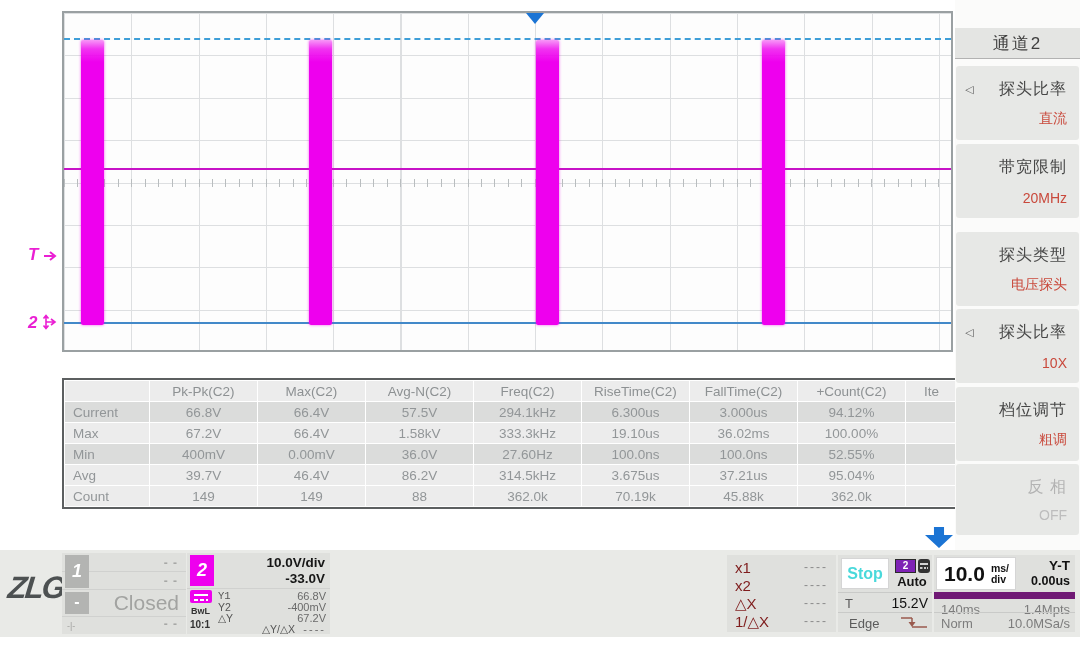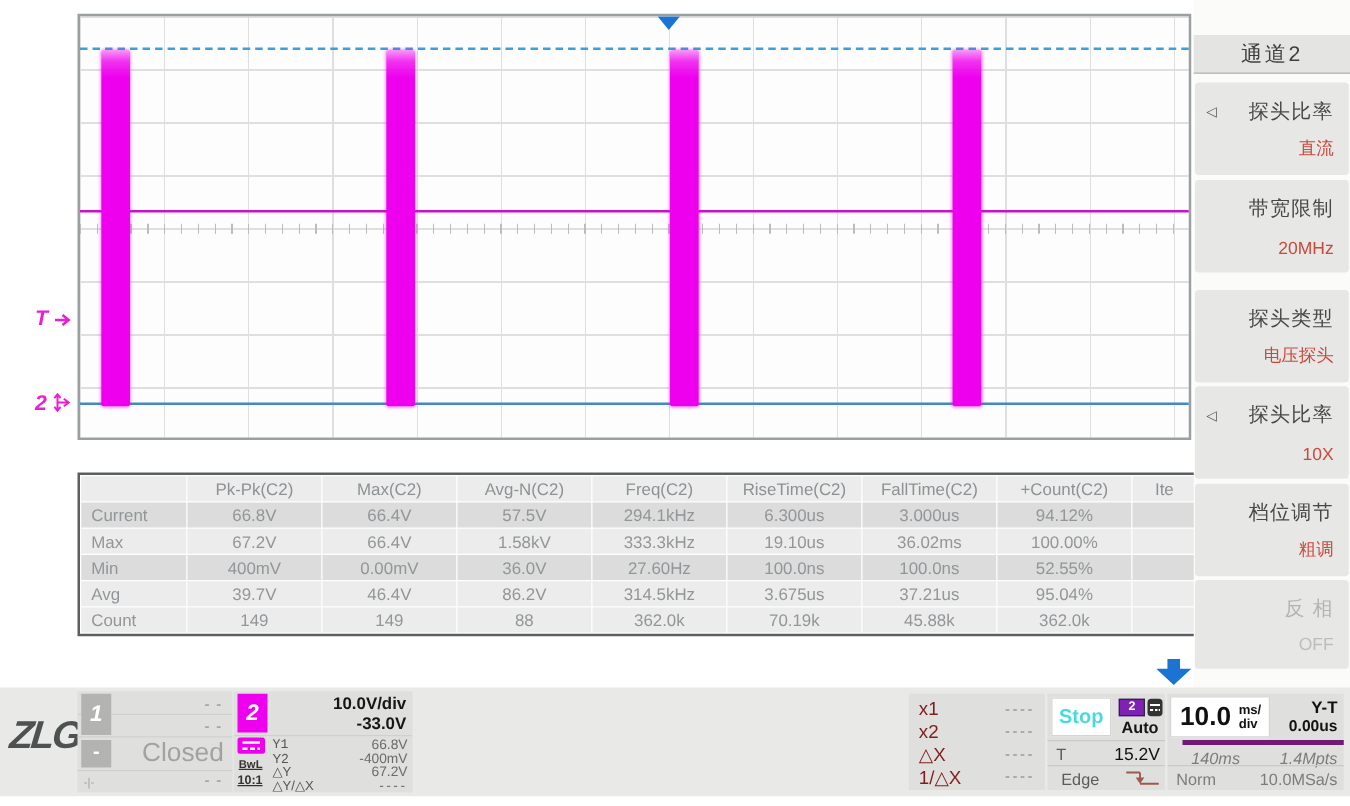--- a/index.html
+++ b/index.html
@@ -79,21 +79,21 @@
   .ch1 .b1 { left:3px; top:2px; width:24px; height:33px; background:#b3b4b2; font-size:18px; line-height:33px; }
   .ch1 .bminus { left:3px; top:39px; width:24px; height:22px; background:#b3b4b2; font-size:16px; line-height:20px; font-style:normal; }
   .ch1 .dd { position:absolute; right:8px; color:#a7a8a6; font-size:12px; font-weight:bold; letter-spacing:1px; }
   .ch1 .closed { position:absolute; right:7px; top:38px; font-size:21px; color:#a2a3a1; }
   .ch1 .probe { position:absolute; left:5px; bottom:3px; font-size:9px; color:#a2a3a1; }
   
   .ch2 { left:187px; top:3px; width:143px; height:81px; }
   .ch2 .b2 { left:3px; top:2px; width:24px; height:31px; background:#ee00ee; font-size:18px; line-height:31px; }
   .ch2 .vdiv, .ch2 .voff { position:absolute; right:5px; font-size:13.5px; font-weight:bold; color:#161616; }
   .ch2 .dcicon { position:absolute; left:3px; top:37px; width:22px; height:13px; background:#ee00ee; border-radius:2px; }
-  .ch2 .small { position:absolute; font-weight:bold; color:#333;text-decoration:underline; }
+  .ch2 .small { position:absolute; font-weight:bold; color:#333; }
   .ch2 .mrow-l { position:absolute; left:31px; font-size:10.5px; color:#555; }
   .ch2 .mrow-v { position:absolute; right:4px; font-size:11px; color:#6a6a6a; }
   
   .curs { left:727px; top:5px; width:109px; height:77px; }
   .curs .cl { position:absolute; left:8px; font-size:15px; color:#7f1d1d; }
   .curs .cv { position:absolute; right:8px; font-size:12px; color:#8b8b8b; letter-spacing:2px; }
   
   .trigp { left:838px; top:5px; width:94px; height:77px; }
   .stopbox { position:absolute; left:3px; top:3px; width:48px; height:31px; background:#fff; border:1px solid #d5d5d5;
     color:#49d9db; font-weight:bold; font-size:16px; text-align:center; line-height:29px; }
@@ -106,21 +106,21 @@
   .tl { position:absolute; left:7px; top:3px; font-size:13px; color:#5b5b5b; }
   .tv { position:absolute; right:4px; top:2px; font-size:14px; font-weight:normal; color:#111; }
   .edgeic { position:absolute; right:3px; top:2px; }
   
   .tbase { left:934px; top:5px; width:141px; height:77px; }
   .tb-box { position:absolute; left:2px; top:2px; width:80px; height:33px; background:#fff; border:1px solid #d5d5d5; }
   .tb-scale { position:absolute; left:7px; top:4px; font-size:21px; font-weight:bold; color:#111; }
   .tb-unit { position:absolute; right:6px; top:5px; font-size:10.5px; font-weight:bold; color:#111; line-height:11px; text-align:left; }
   .tb-mode { position:absolute; right:5px; top:3px; font-size:13.5px; font-weight:bold; color:#111; }
   .tb-delay { position:absolute; right:5px; top:19px; font-size:12.5px; font-weight:bold; color:#111; }
-  .tb-row2 { position:absolute; left:12px; right:0; top:37px; height:20px; border-top:4px solid #701a75;font-style:italic; }
+  .tb-row2 { position:absolute; left:0; right:0; top:37px; height:20px; border-top:7px solid #701a75; }
   .tb-row3 { position:absolute; left:0; right:0; top:57px; height:20px; border-top:1px solid #c9cac8; }
   .tb-g { font-size:13px; color:#7c7c7c; position:absolute; top:3px; }
 </style>
 </head>
 <body>
 
 <div class="canvas">
 
   <div class="plot">
     <div class="center-ticks"></div>
@@ -290,21 +290,21 @@
           </svg>
       </div>
       <div class="small" style="left:4px; top:53px; font-size:9px;">BwL</div>
       <div class="small" style="left:3px; top:66px; font-size:10px;">10:1</div>
       <div class="mrow-l" style="top:37px;font-family:Liberation Mono, monospace;">Y1</div>
       <div class="mrow-v" style="top:37px;">66.8V</div>
       <div class="mrow-l" style="top:48px;">Y2</div>
       <div class="mrow-v" style="top:48px;">-400mV</div>
       <div class="mrow-l" style="top:59px;">△Y</div>
       <div class="mrow-v" style="top:59px;">67.2V</div>
-      <div class="mrow-l" style="top:70px;">△Y/△X</div>
+      <div class="mrow-l" style="top:70px;margin-left:44px;">△Y/△X</div>
       <div class="mrow-v" style="top:70px; letter-spacing:2px;">----</div>
     </div>
 
     <div class="panel curs">
       <div class="cl" style="top:4px;">x1</div>
       <div class="cv" style="top:5px;">----</div>
       <div class="cl" style="top:22px;">x2</div>
       <div class="cv" style="top:23px;">----</div>
       <div class="cl" style="top:40px;">△X</div>
       <div class="cv" style="top:41px;">----</div>

